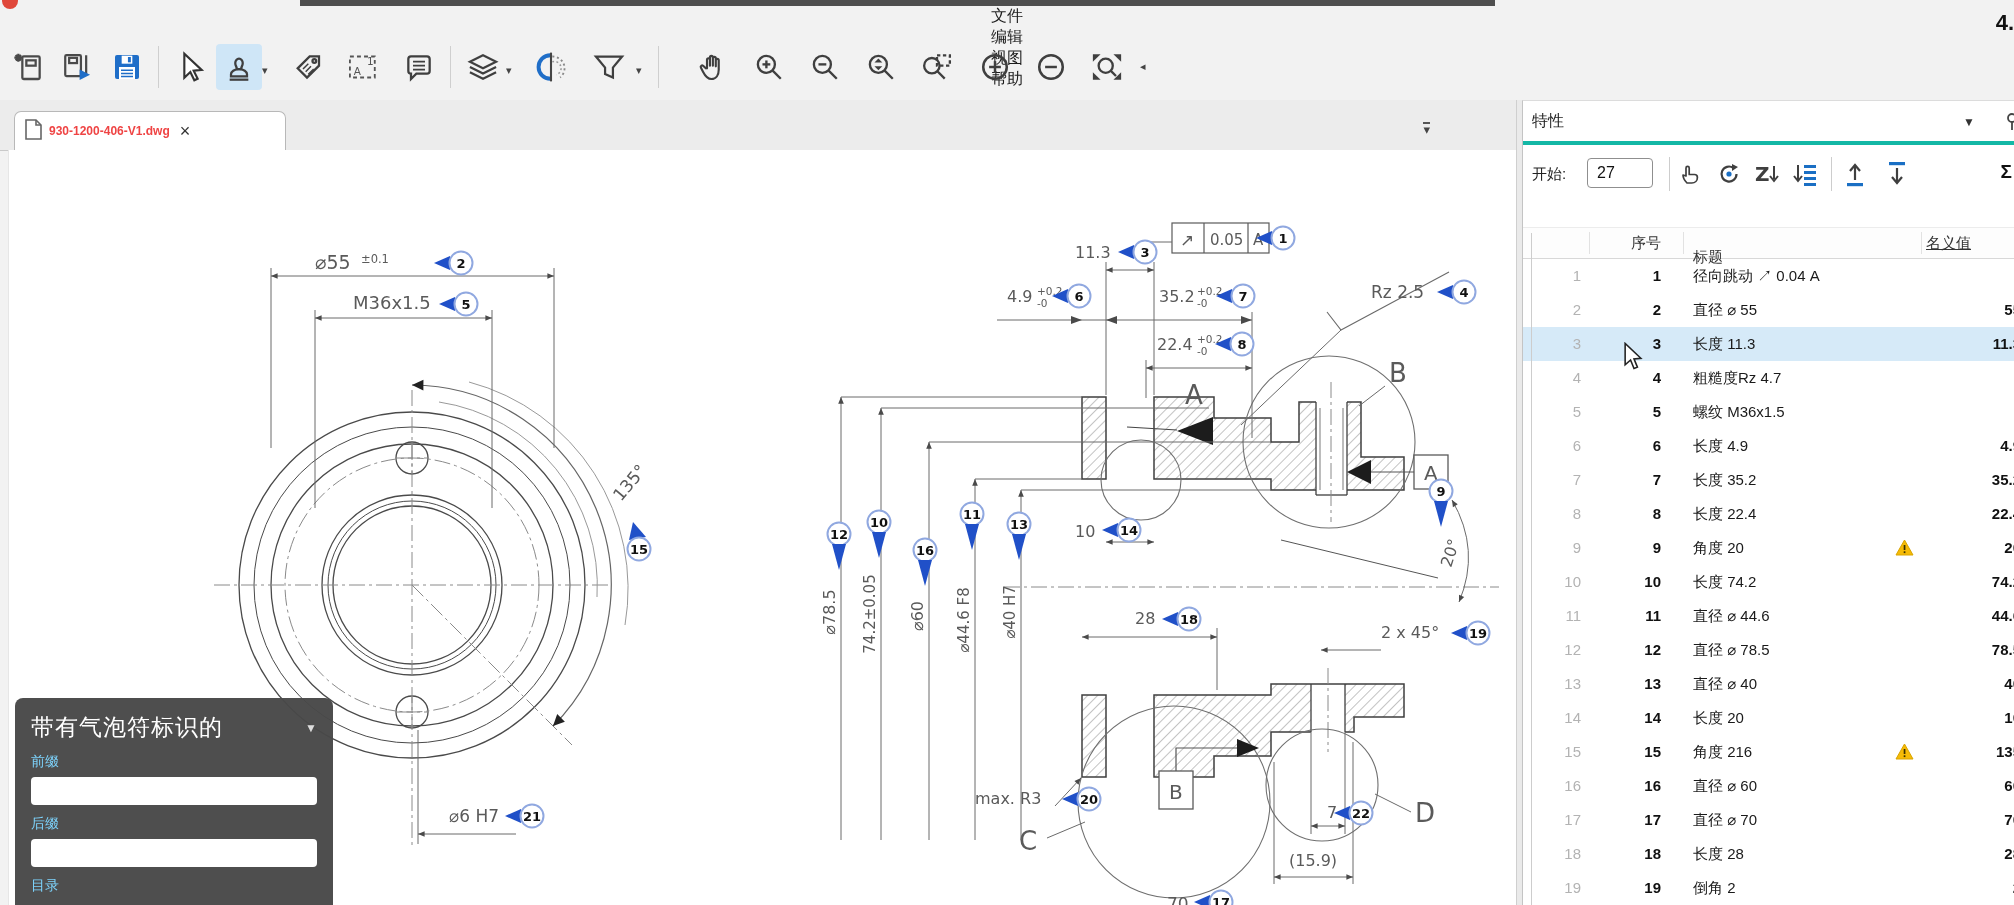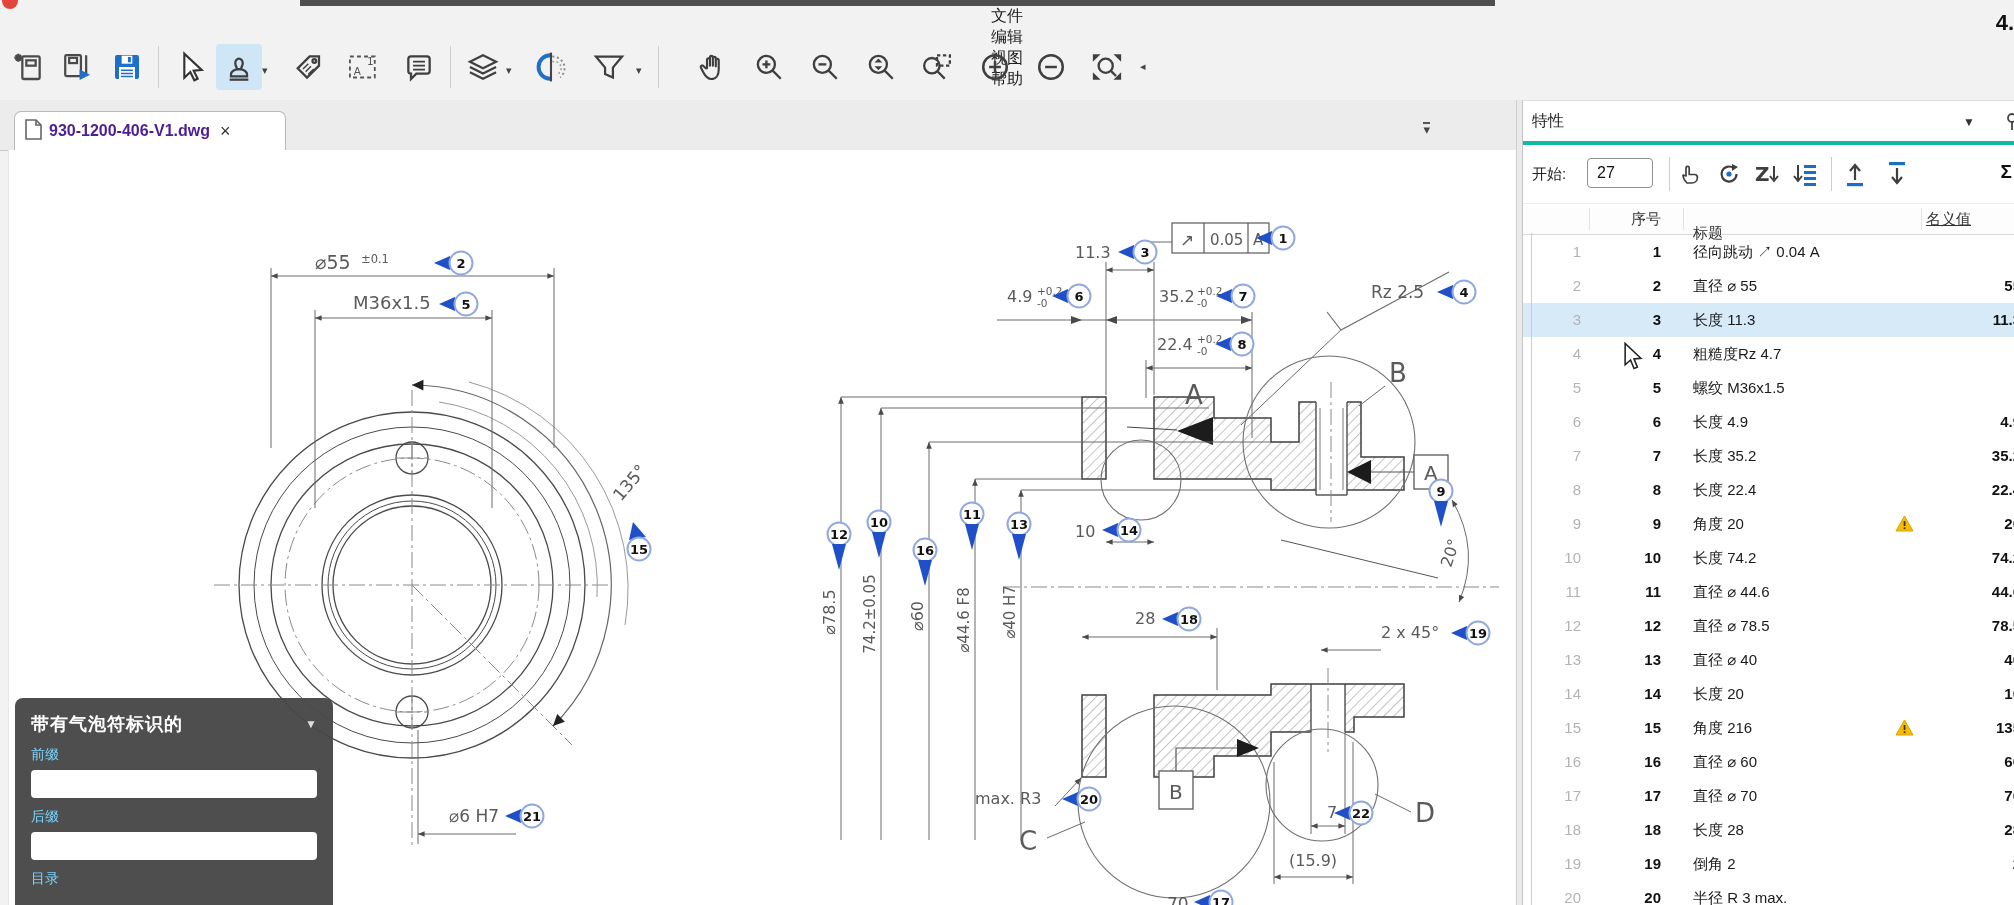--- a/index.html
+++ b/index.html
@@ -13,48 +13,48 @@
   .toolbar{position:absolute;left:0;top:36px;height:64px;width:2014px;border-bottom:1px solid #e2e2e2;}
   .tb{position:absolute;top:8px;width:46px;height:46px;display:flex;align-items:center;justify-content:center;border-radius:4px;}
   .tb.active{background:#cfe6f7;}
   .tb svg{display:block;}
   .tsep{position:absolute;top:10px;width:1px;height:42px;background:#cfcfcf;}
   .caret{position:absolute;top:28px;font-size:11px;color:#444;}
   
   .tabbar{position:absolute;left:0;top:100px;width:1516px;height:50px;background:#ececec;border-bottom:1px solid #c9c9c9;}
   .tab{position:absolute;left:14px;top:11px;height:39px;width:272px;background:#fff;border:1px solid #b8b8b8;border-bottom:none;border-radius:7px 7px 0 0;display:flex;align-items:center;padding:0 10px;box-sizing:border-box;}
   .tab .doc{margin-right:7px;}
-  .tab .ttl{font-size:16px;font-weight:bold;color:#4c1d95;white-space:nowrap;}
+  .tab .ttl{font-size:12px;font-weight:bold;color:#ef4444;white-space:nowrap;}
   .tab .cls{margin-left:10px;font-size:18px;color:#333;}
   .tabmenu{position:absolute;right:86px;top:22px;color:#444;font-size:13px;border-top:2px solid #555;line-height:9px;padding-top:1px;}
   
   .canvas{position:absolute;left:8px;top:150px;width:1508px;height:755px;background:#fff;overflow:hidden;border-left:1px solid #e6e6e6;}
   
   .splitter{position:absolute;left:1516px;top:100px;width:6px;height:805px;background:#eaeaea;border-left:1px solid #cfcfcf;border-right:1px solid #cfcfcf;}
   
   .overlay{position:absolute;left:14px;top:698px;width:318px;height:240px;background:rgba(72,72,72,.97);border-radius:8px;padding:14px 16px;box-sizing:border-box;color:#fff;}
   .overlay .ohead{display:flex;align-items:center;justify-content:space-between;}
-  .overlay .otitle{font-size:18px;font-weight:bold;letter-spacing:1px;}
+  .overlay .otitle{font-size:23px;font-weight:normal;letter-spacing:1px;}
   .overlay .ocaret{font-size:12px;color:#ddd;}
   .overlay label{display:block;margin-top:10px;font-size:14px;color:#7dd3fc;}
   .overlay input{display:block;width:100%;height:28px;margin-top:6px;border:none;border-radius:4px;box-sizing:border-box;background:#fff;padding:0 6px;font-size:14px;}
   
   .rpanel{position:absolute;left:1522px;top:100px;width:492px;height:805px;background:#fff;border-left:1px solid #c4c4c4;border-top:1px solid #dcdcdc;overflow:hidden;font-family:"Liberation Sans",sans-serif;}
   .rphead{position:relative;height:40px;border-bottom:4px solid #14b8a6;}
   .rphead .ptitle{position:absolute;left:9px;top:10px;font-size:16px;color:#222;}
   .rphead .pcaret{position:absolute;right:40px;top:14px;font-size:12px;color:#333;}
   .rphead .pin{position:absolute;right:-7px;top:10px;}
   .controls{position:relative;height:58px;}
   .controls .slabel{position:absolute;left:9px;top:20px;font-size:15px;color:#222;}
   .controls input{position:absolute;left:64px;top:13px;width:66px;height:30px;border:1px solid #8f8f8f;border-radius:4px;font-size:16px;padding:0 9px;box-sizing:border-box;color:#111;}
   .csep{position:absolute;top:12px;width:1px;height:34px;background:#cdcdcd;}
   .cicon{position:absolute;top:13px;width:32px;height:32px;display:flex;align-items:center;justify-content:center;}
   .sigma{position:absolute;right:3px;top:16px;font-size:19px;font-weight:bold;color:#111;}
   
-  .thead{position:relative;height:30px;border-top:1px solid #ececec;border-bottom:1px solid #d8d8d8;background:#fdfdfd;font-size:15px;color:#333;margin-top:0;}
+  .thead{position:relative;height:30px;border-top:1px solid #ececec;border-bottom:1px solid #d8d8d8;background:#fdfdfd;font-size:15px;color:#333;margin-top:24px;}
   .thead .h-num{position:absolute;left:58px;width:80px;text-align:right;top:6px;}
   .thead .h-title{position:absolute;left:170px;top:20px;}
   .thead .h-val{position:absolute;left:403px;top:6px;text-decoration:underline;}
   .hsep{position:absolute;top:4px;width:1px;height:22px;background:#e2e2e2;}
   .rows{position:relative;}
   .trow{position:relative;height:34px;font-size:15px;}
   .trow.selected{background:#d6eaf8;}
   .trow .c-i{position:absolute;left:0;width:58px;text-align:right;top:8px;color:#b3b3b3;}
   .trow .c-num{position:absolute;left:58px;width:80px;text-align:right;top:8px;color:#111;font-weight:bold;}
   .trow .c-title{position:absolute;left:170px;top:8px;color:#1a1a1a;white-space:nowrap;}

